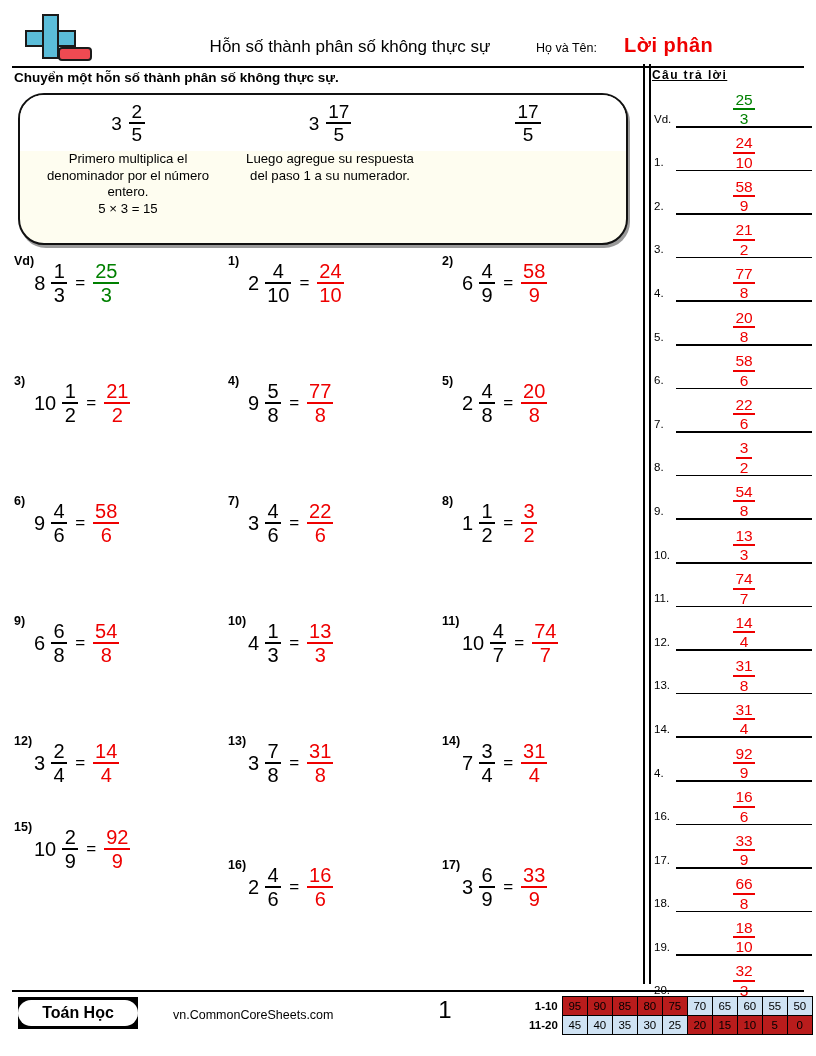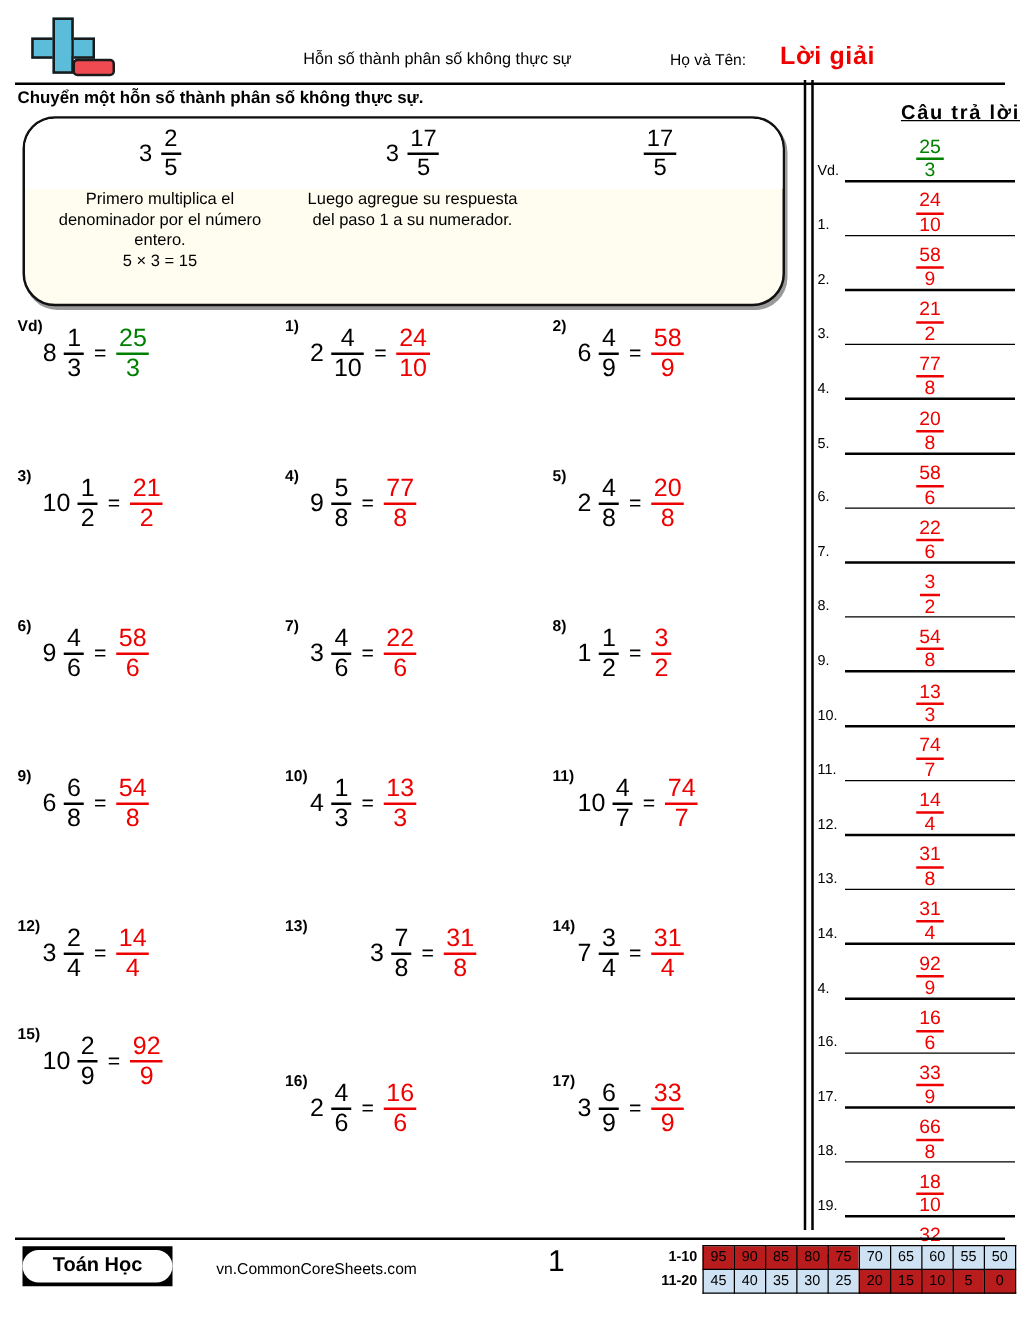--- a/index.html
+++ b/index.html
@@ -56,21 +56,21 @@
     background: #ef4a52;
     border: 2px solid #1a1a1a;
     border-radius: 4px;
     box-sizing: border-box;
   }
   #title {
     position: absolute;
     left: 160px; top: 38px;
     width: 380px;
     text-align: center;
-    font-size: 13px;
+    font-size: 17px;
     line-height: 18px;
     white-space: nowrap;
   }
   #name-label {
     position: absolute;
     left: 536px; top: 41px;
     font-size: 12.5px;
     line-height: 15px;
   }
   #name-value {
@@ -197,25 +197,25 @@
   }
   #divider-a { left: 643px; }
   #divider-b { left: 649px; }
 
   #answer-col {
     position: absolute;
     left: 652px; top: 66px;
     width: 164px; height: 920px;
   }
   #answer-title {
-    text-align: right;
-    font-size: 16px;
+    text-align: left;
+    font-size: 12px;
     font-weight: bold;
     letter-spacing: 1.4px;
-    padding-top: 16px;
+    padding-top: 2px;
     padding-bottom: 2px;
     text-decoration: underline;
   }
   .ans-row {
     position: relative;
     height: 43.6px;
   }
   .ans-label {
     position: absolute;
     left: 2px;
@@ -316,21 +316,21 @@
   <div id="logo">
     <div class="logo-plus-h"></div>
     <div class="logo-plus-v"></div>
     <div class="logo-plus-mask"></div>
     <div class="logo-minus"></div>
   </div>
 
   <div id="title">Hỗn số thành phân số không thực sự</div>
 
   <div id="name-label">Họ và Tên:</div>
-  <div id="name-value">Lời giải</div>
+  <div id="name-value">Lời phân</div>
 
   <div id="header-rule"></div>
 </div>
 
 <div id="directions">Chuyển một hỗn số thành phân số không thực sự.</div>
 
 <div id="work-area">
 
   <div id="callout">
     <div id="callout-inner-white"></div>
@@ -585,21 +585,21 @@
             <span class="den">4</span>
           </span>
           <span class="eq">=</span>
           <span class="frac answer">
             <span class="num">14</span>
             <span class="bar"></span>
             <span class="den">4</span>
           </span>
         </div>
       </div>
-      <div class="prob" style="left: 228px; top: 646px; gap: 48px;">
+      <div class="prob" style="left: 228px; top: 646px;">
         <div class="prob-num">13)</div>
         <div class="prob-body">
           <span class="whole">3</span>
           <span class="frac">
             <span class="num">7</span>
             <span class="bar"></span>
             <span class="den">8</span>
           </span>
           <span class="eq">=</span>
           <span class="frac answer">

